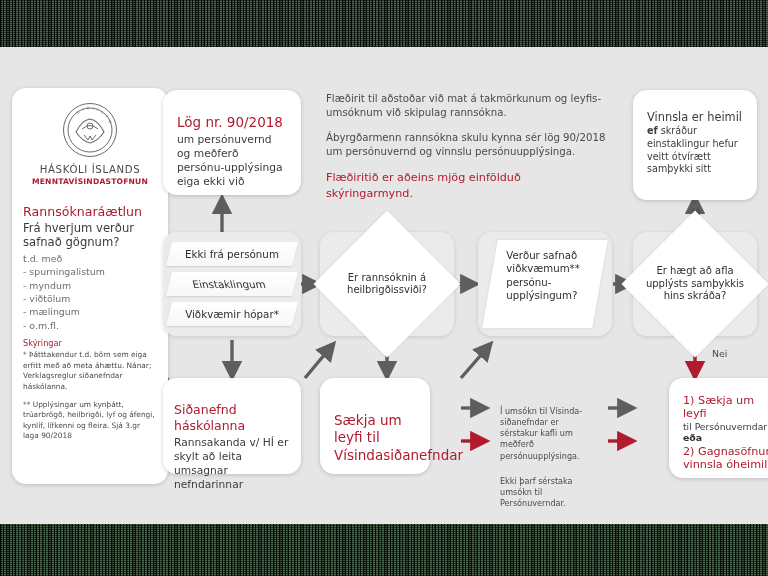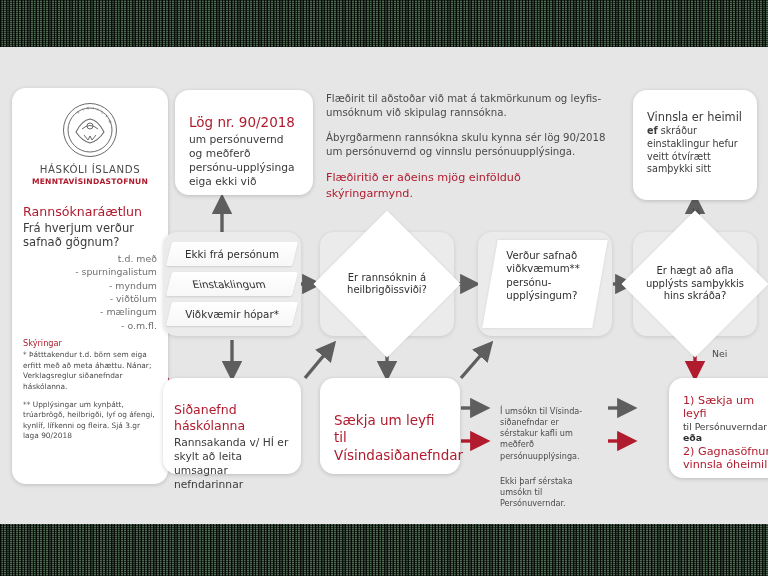--- a/index.html
+++ b/index.html
@@ -31,32 +31,32 @@
   
   #leftcard{left:12px;top:88px;width:156px;height:396px;padding:10px 11px;}
   #crest{width:56px;height:56px;margin:4px auto 6px auto;position:relative;}
   #crest svg{display:block;}
   .uni{text-align:center;color:#4a4a4a;font-size:10.2px;letter-spacing:.6px;
        font-weight:400;margin-top:2px;}
   .unisub{text-align:center;color:#b01b2e;font-size:7.6px;letter-spacing:.2px;
           font-weight:bold;margin-top:2px;}
   .plan-t{color:#b01b2e;font-size:12.6px;margin:18px 0 3px 0;}
   .q{color:#3b3b3b;font-size:11.6px;line-height:1.2;}
-  .eg{color:#6f6f6f;font-size:9.4px;line-height:1.42;margin-top:2px;text-align:right;}
+  .eg{color:#6f6f6f;font-size:9.4px;line-height:1.42;margin-top:2px;}
   .sk-h{color:#b01b2e;font-size:8.2px;margin:6px 0 2px 0;}
   .sk{color:#4a4a4a;font-size:7.4px;line-height:1.44;}
   .sk + .sk{margin-top:7px;}
 
   
   #intro{position:absolute;left:326px;top:92px;width:282px;}
   #intro p{margin:0 0 11px 0;color:#4a4a4a;font-size:10.2px;line-height:1.38;}
   #intro p.red{color:#b01b2e;font-size:11.2px;margin-bottom:0;}
 
   
-  #lawcard{left:163px;top:90px;width:138px;height:105px;padding:24px 14px 0 14px;margin-left:12px;}
+  #lawcard{left:163px;top:90px;width:138px;height:105px;padding:24px 14px 0 14px;}
   
   #conscard{left:633px;top:90px;width:124px;height:110px;padding:20px 14px 0 14px;}
   #conscard .h{color:#3b3b3b;font-size:11.4px;line-height:1.25;}
   #conscard .b{color:#3b3b3b;font-size:9.6px;line-height:1.32;margin-top:1px;}
 
   
   #src{left:163px;top:232px;width:138px;height:104px;}
   #dia1{left:320px;top:232px;width:134px;height:104px;}
   #par2{left:478px;top:232px;width:134px;height:104px;}
   #dia2{left:633px;top:232px;width:124px;height:104px;}
@@ -79,21 +79,21 @@
          font-size:10px;line-height:1.25;color:#2f2f2f;padding:0 4px;box-sizing:border-box;}
 
   
   .bigpgram{position:absolute;left:12px;top:8px;width:110px;height:88px;
             background:#ffffff;transform:skewX(-10deg);box-shadow:0 0 3px rgba(0,0,0,.1);}
   .bigpgram .t{transform:skewX(10deg);padding:9px 0 0 14px;font-size:10.2px;
                line-height:1.3;color:#2f2f2f;}
 
   
   #ethics{left:163px;top:378px;width:138px;height:96px;padding:24px 11px 16px 11px;}
-  #apply{left:320px;top:378px;width:140px;height:96px;padding:34px 14px 12px 14px;}
+  #apply{left:320px;top:378px;width:110px;height:96px;padding:34px 14px 12px 14px;}
   #result{left:633px;top:378px;width:124px;height:100px;padding:16px 12px 0 14px;margin-left:36px;}
   #note{position:absolute;left:486px;top:392px;width:118px;}
   #note p{margin:14px;color:#4a4a4a;font-size:8.1px;line-height:1.38;}
 
   #result .r1{color:#b01b2e;font-size:11.2px;line-height:1.2;}
   #result .r2{color:#3b3b3b;font-size:9.2px;line-height:1.25;}
   #result .ed{color:#2f2f2f;font-size:9.4px;font-weight:bold;line-height:1.3;}
 
   
   #arrows{position:absolute;left:0;top:0;width:768px;height:576px;pointer-events:none;}

